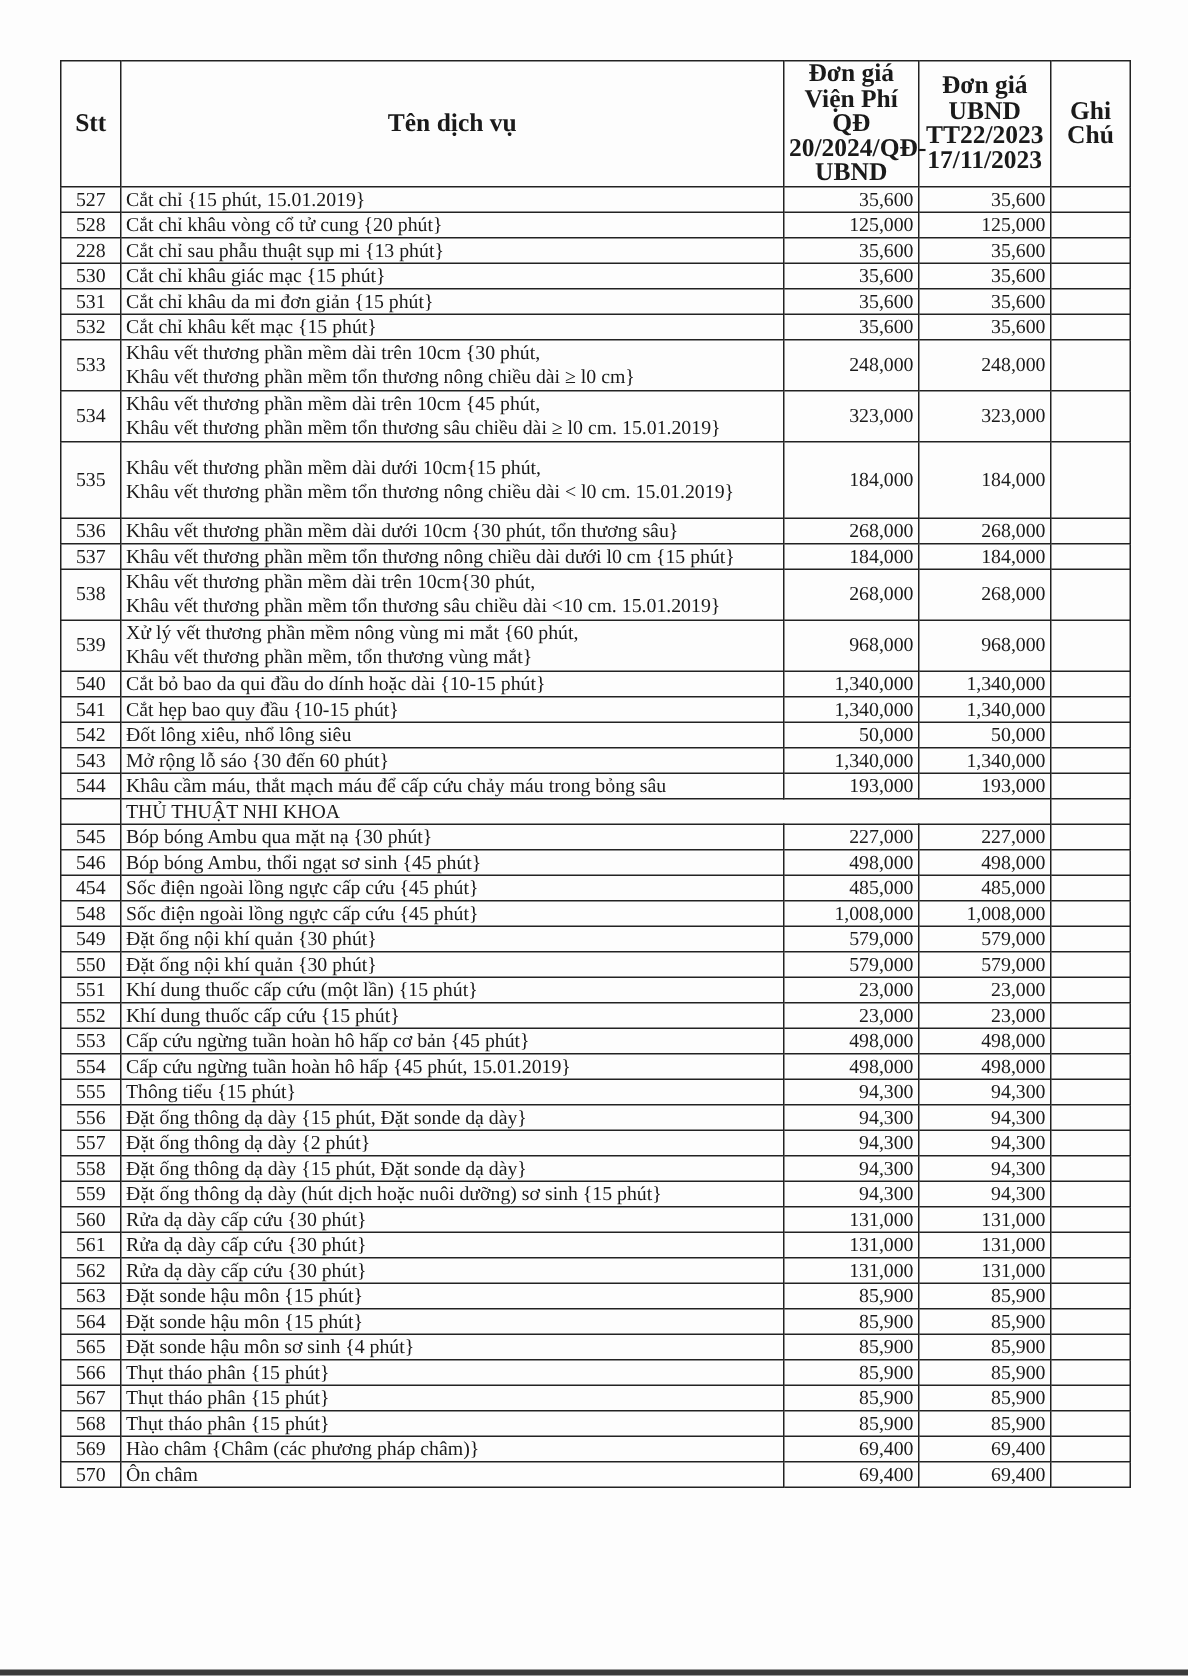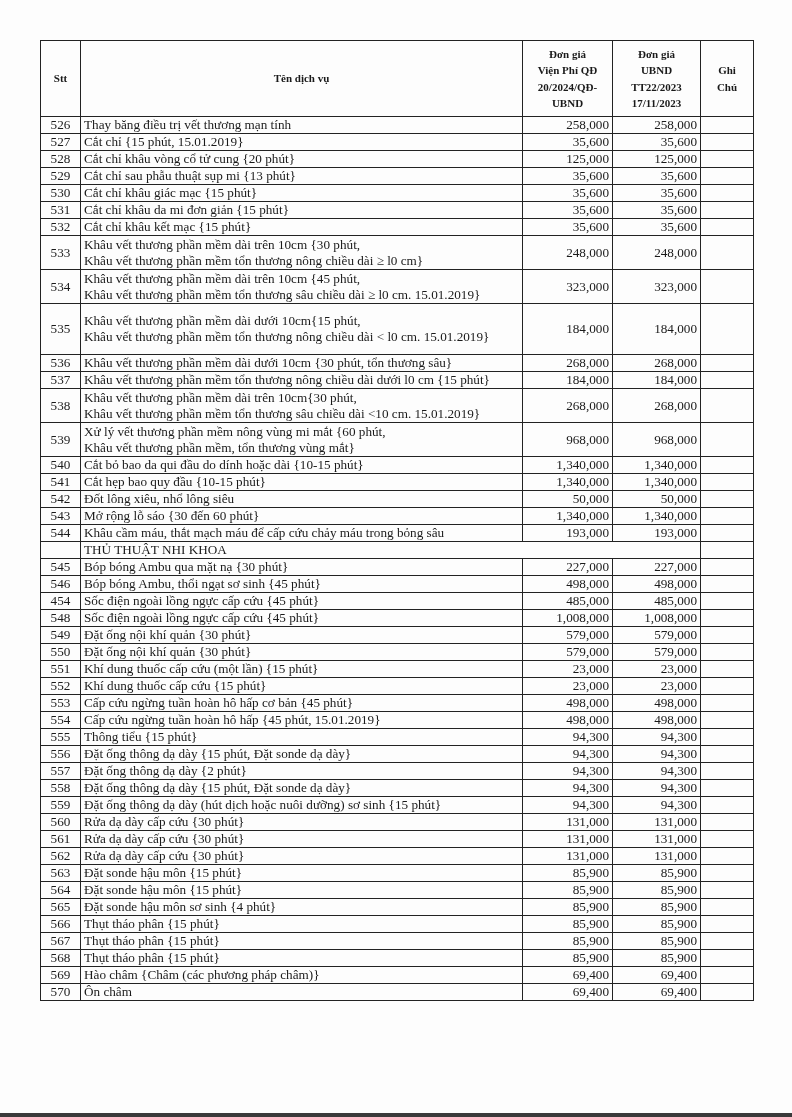--- a/index.html
+++ b/index.html
@@ -13,21 +13,21 @@
   table.fees {
     position: absolute; left: 40px; top: 40px;
     border-collapse: collapse; table-layout: fixed;
     width: 713px;
     font-size: 13.2px;
   }
   table.fees td, table.fees th {
     border: 1px solid #222; padding: 0 3px; line-height: 16px; vertical-align: middle;
   }
   table.fees th {
-    font-weight: bold; text-align: center; font-size: 11px; line-height: 16.5px; height: 75px;
+    font-weight: bold; text-align: center; font-size: 17px; line-height: 16.5px; height: 75px;
   }
   col.c-stt { width: 40px; }
   col.c-name { width: 442px; }
   col.c-vp { width: 90px; }
   col.c-bh { width: 88px; }
   col.c-gc { width: 53px; }
   td.stt { text-align: center; }
   td.name { text-align: left; white-space: nowrap; overflow: hidden; }
   td.num { text-align: right; padding-right: 6px; }
   tr.r1 td { height: 16px; }
@@ -64,48 +64,39 @@
         <span class="line">17/11/2023</span>
       </th>
       <th>
         <span class="line">Ghi</span>
         <span class="line">Chú</span>
       </th>
     </tr>
   </thead>
   <tbody id="rows">
       <tr class="r1">
-        <td class="stt">526</td>
-        <td class="name">
-          <span class="line">Thay băng điều trị vết thương mạn tính</span>
-        </td>
-        <td class="num">258,000</td>
-        <td class="num">258,000</td>
-        <td></td>
-      </tr>
-      <tr class="r1">
         <td class="stt">527</td>
         <td class="name">
           <span class="line">Cắt chỉ {15 phút, 15.01.2019}</span>
         </td>
         <td class="num">35,600</td>
         <td class="num">35,600</td>
         <td></td>
       </tr>
       <tr class="r1">
         <td class="stt">528</td>
         <td class="name">
           <span class="line">Cắt chỉ khâu vòng cổ tử cung {20 phút}</span>
         </td>
         <td class="num">125,000</td>
         <td class="num">125,000</td>
         <td></td>
       </tr>
       <tr class="r1">
-        <td class="stt">529</td>
+        <td class="stt">228</td>
         <td class="name">
           <span class="line">Cắt chỉ sau phẫu thuật sụp mi {13 phút}</span>
         </td>
         <td class="num">35,600</td>
         <td class="num">35,600</td>
         <td></td>
       </tr>
       <tr class="r1">
         <td class="stt">530</td>
         <td class="name">

